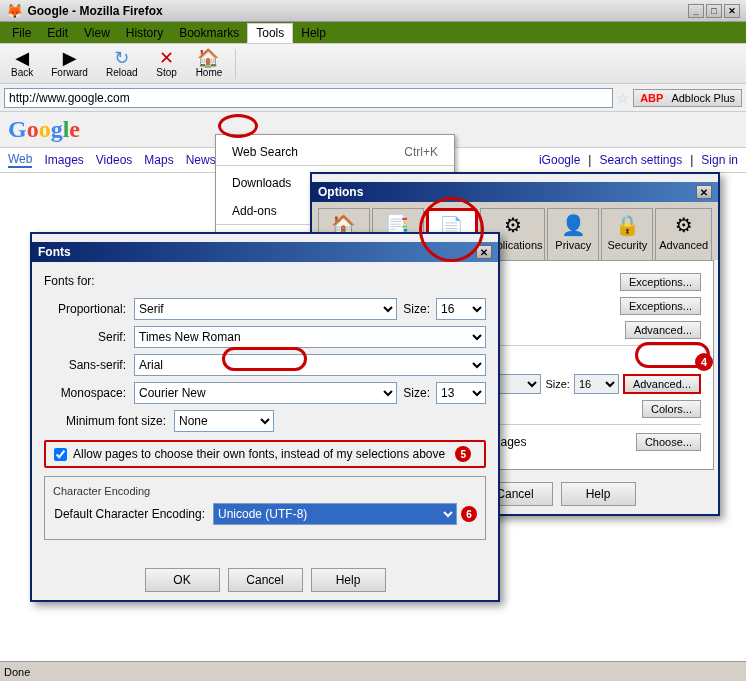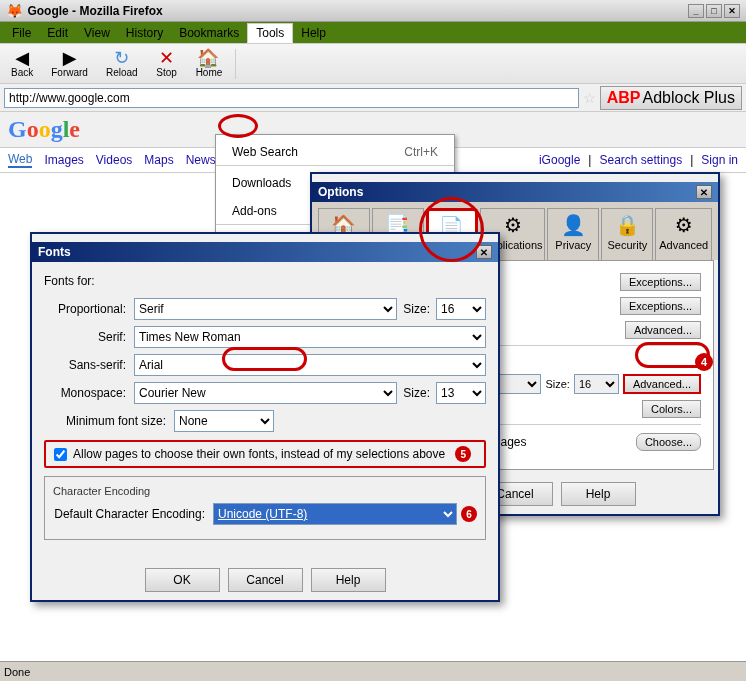--- a/index.html
+++ b/index.html
@@ -73,25 +73,25 @@
       height: 20px;
       border: 1px solid #7f9db9;
       background: white;
       padding: 0 4px;
       font-size: 12px;
     }
     .adblock-btn {
       background: linear-gradient(to bottom, #f0f0f0, #d8d8d8);
       border: 1px solid #999;
       padding: 2px 6px;
-      font-size: 16px;
-      cursor: pointer;
-      display: flex;
-      align-items: center;
-      gap: 2px;
+      font-size: 11px;
+      cursor: pointer;
+      display: flex;
+      align-items: center;
+      gap: 8px;
     }
 
     
     .browser-content {
       background: white;
       width: 100%;
       height: calc(681px - 22px - 22px - 40px - 28px - 20px);
       position: relative;
       overflow: hidden;
     }
@@ -560,21 +560,21 @@
         </div>
         <div class="opt-row">
           <span>age for displaying pages</span>
           <button class="opt-btn" style="margin-left:auto;">Colors...</button>
         </div>
       </div>
       <div style="border-top: 1px solid #ccc; padding-top: 8px; margin-top:4px;">
         <div class="opt-row">
           <span>Languages</span>
           <span style="margin-left:4px;">age for displaying pages</span>
-          <button class="opt-btn" style="margin-left:auto;border-radius:7px;">Choose...</button>
+          <button class="opt-btn" style="margin-left:auto;">Choose...</button>
         </div>
       </div>
     </div>
 
     <div class="dialog-buttons">
       <button class="dialog-btn">OK</button>
       <button class="dialog-btn">Cancel</button>
       <button class="dialog-btn">Help</button>
     </div>
   </div>
@@ -635,21 +635,21 @@
       <div class="checkbox-row" style="border: 2px solid #cc0000; border-radius: 2px; padding: 4px 8px; margin: 8px 0;">
         <input type="checkbox" checked="" style="">
         <span>Allow pages to choose their own fonts, instead of my selections above</span>
         <span class="annotation-number" style="position:static; width:16px; height:16px; font-size:10px; background:#cc0000; color:white; border-radius:50%; display:inline-flex; align-items:center; justify-content:center; margin-left:4px;">5</span>
       </div>
 
       <div class="encoding-group">
         <div class="encoding-label" style="font-size:11px; color:#333; margin-bottom:6px;">Character Encoding</div>
         <div class="fonts-row">
           <span class="fonts-label" style="width:160px; text-align:right;">Default Character Encoding:</span>
-          <select class="fonts-select encoding-select-highlighted" style="background:#316ac5; color:white;text-decoration:underline;">
+          <select class="fonts-select encoding-select-highlighted" style="background:#316ac5; color:white;">
             <option style="background:#316ac5; color:white;">Unicode (UTF-8)</option>
           </select>
           <span class="annotation-number" style="position:static; width:16px; height:16px; font-size:10px; background:#cc0000; color:white; border-radius:50%; display:inline-flex; align-items:center; justify-content:center; margin-left:4px;">6</span>
         </div>
       </div>
     </div>
     <div class="dialog-buttons">
       <button class="dialog-btn">OK</button>
       <button class="dialog-btn">Cancel</button>
       <button class="dialog-btn">Help</button>

